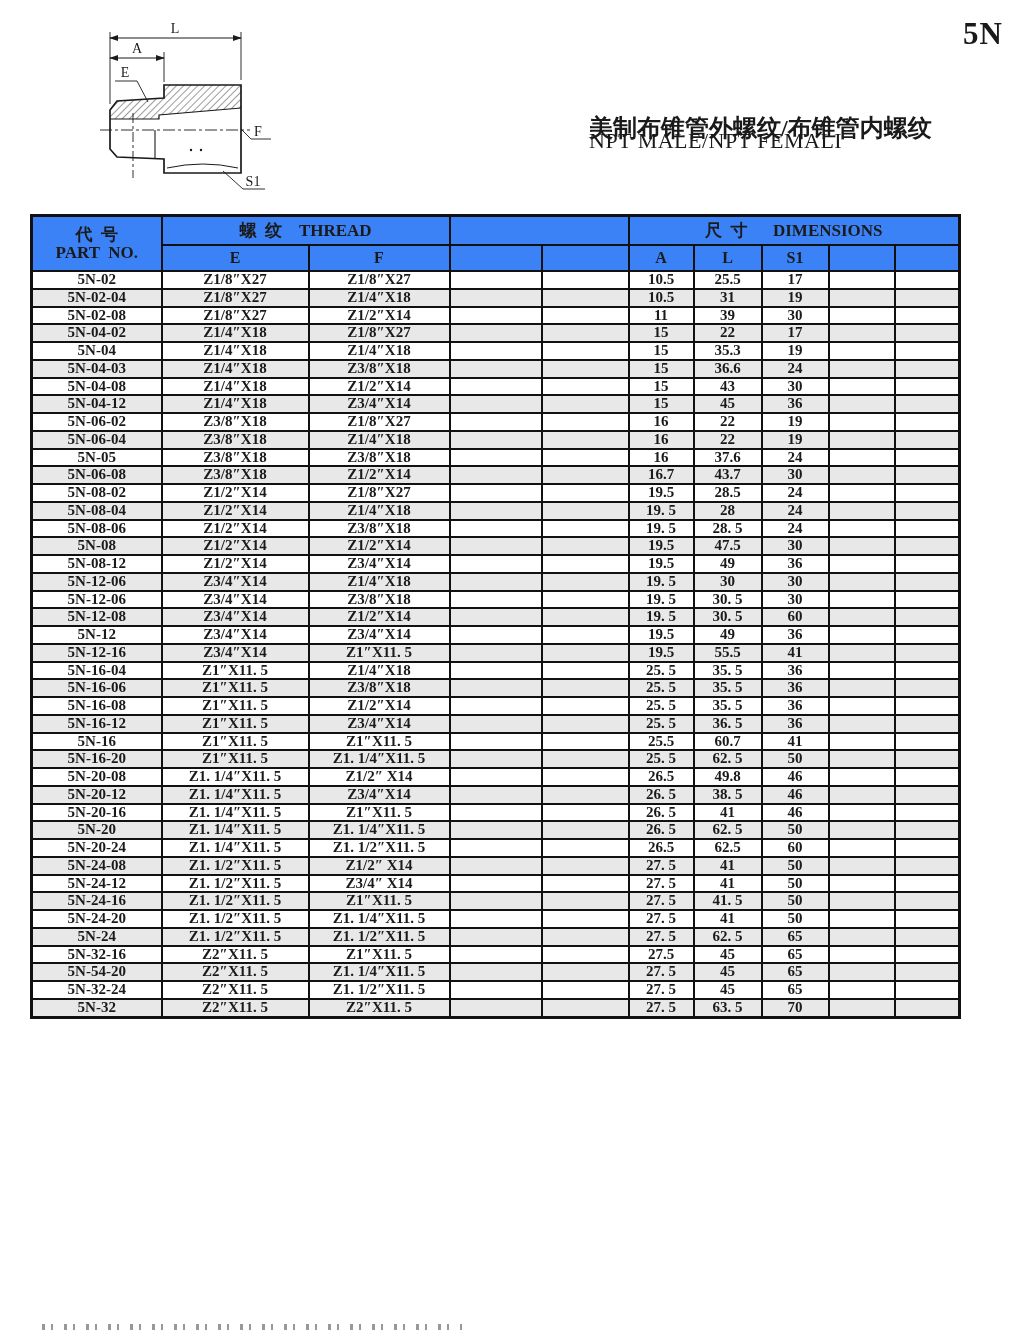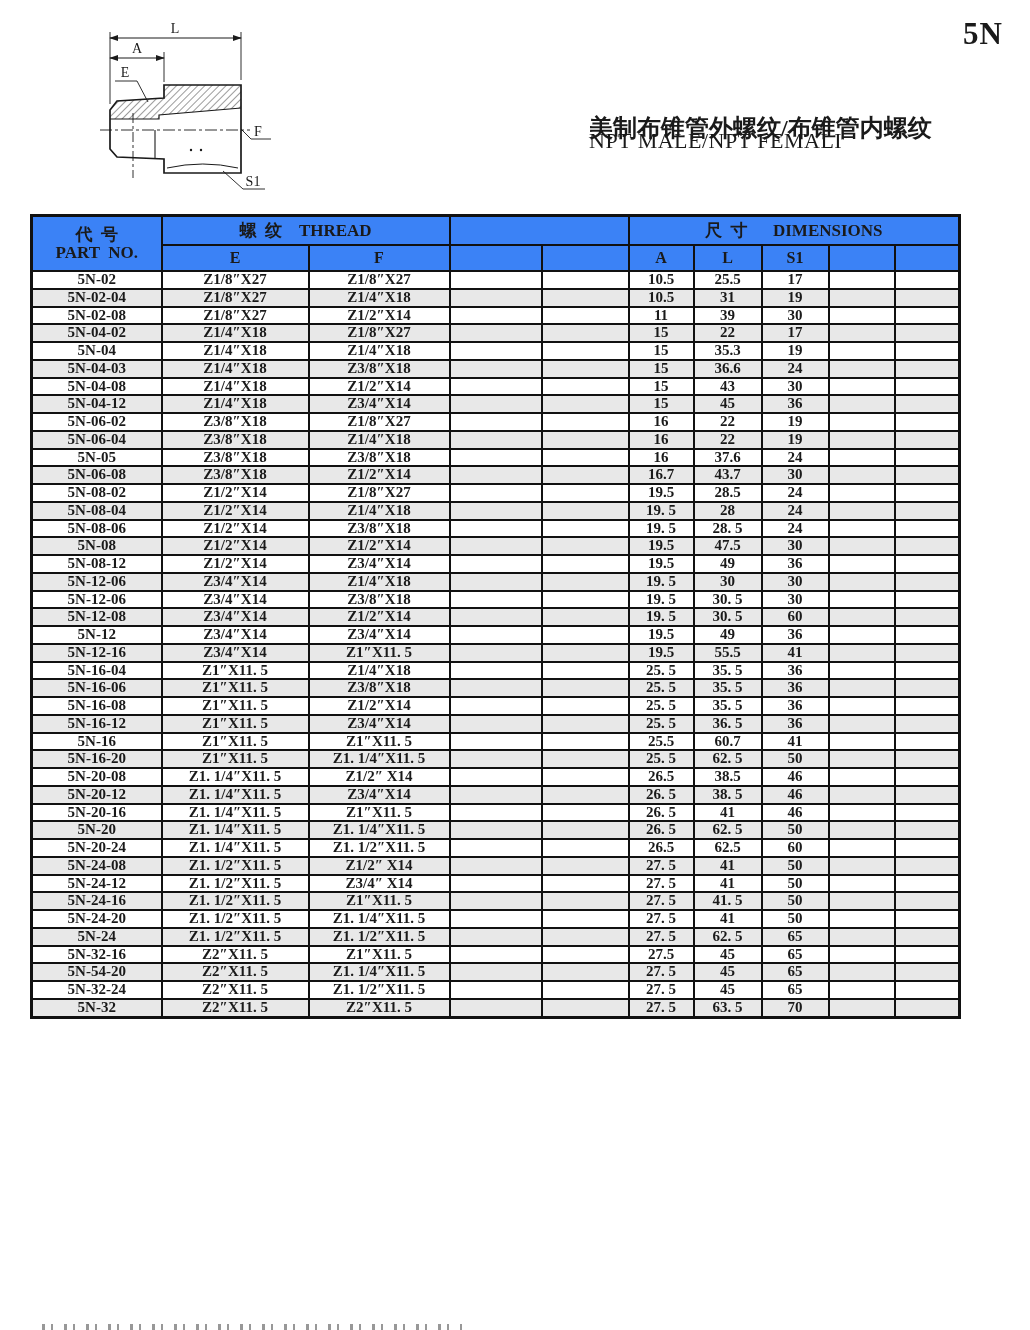--- a/index.html
+++ b/index.html
@@ -464,21 +464,21 @@
             <td></td>
             <td></td>
           </tr>
           <tr>
             <td>5N-20-08</td>
             <td>Z1. 1/4″X11. 5</td>
             <td>Z1/2″ X14</td>
             <td></td>
             <td></td>
             <td>26.5</td>
-            <td>38.5</td>
+            <td>49.8</td>
             <td>46</td>
             <td></td>
             <td></td>
           </tr>
           <tr>
             <td>5N-20-12</td>
             <td>Z1. 1/4″X11. 5</td>
             <td>Z3/4″X14</td>
             <td></td>
             <td></td>

